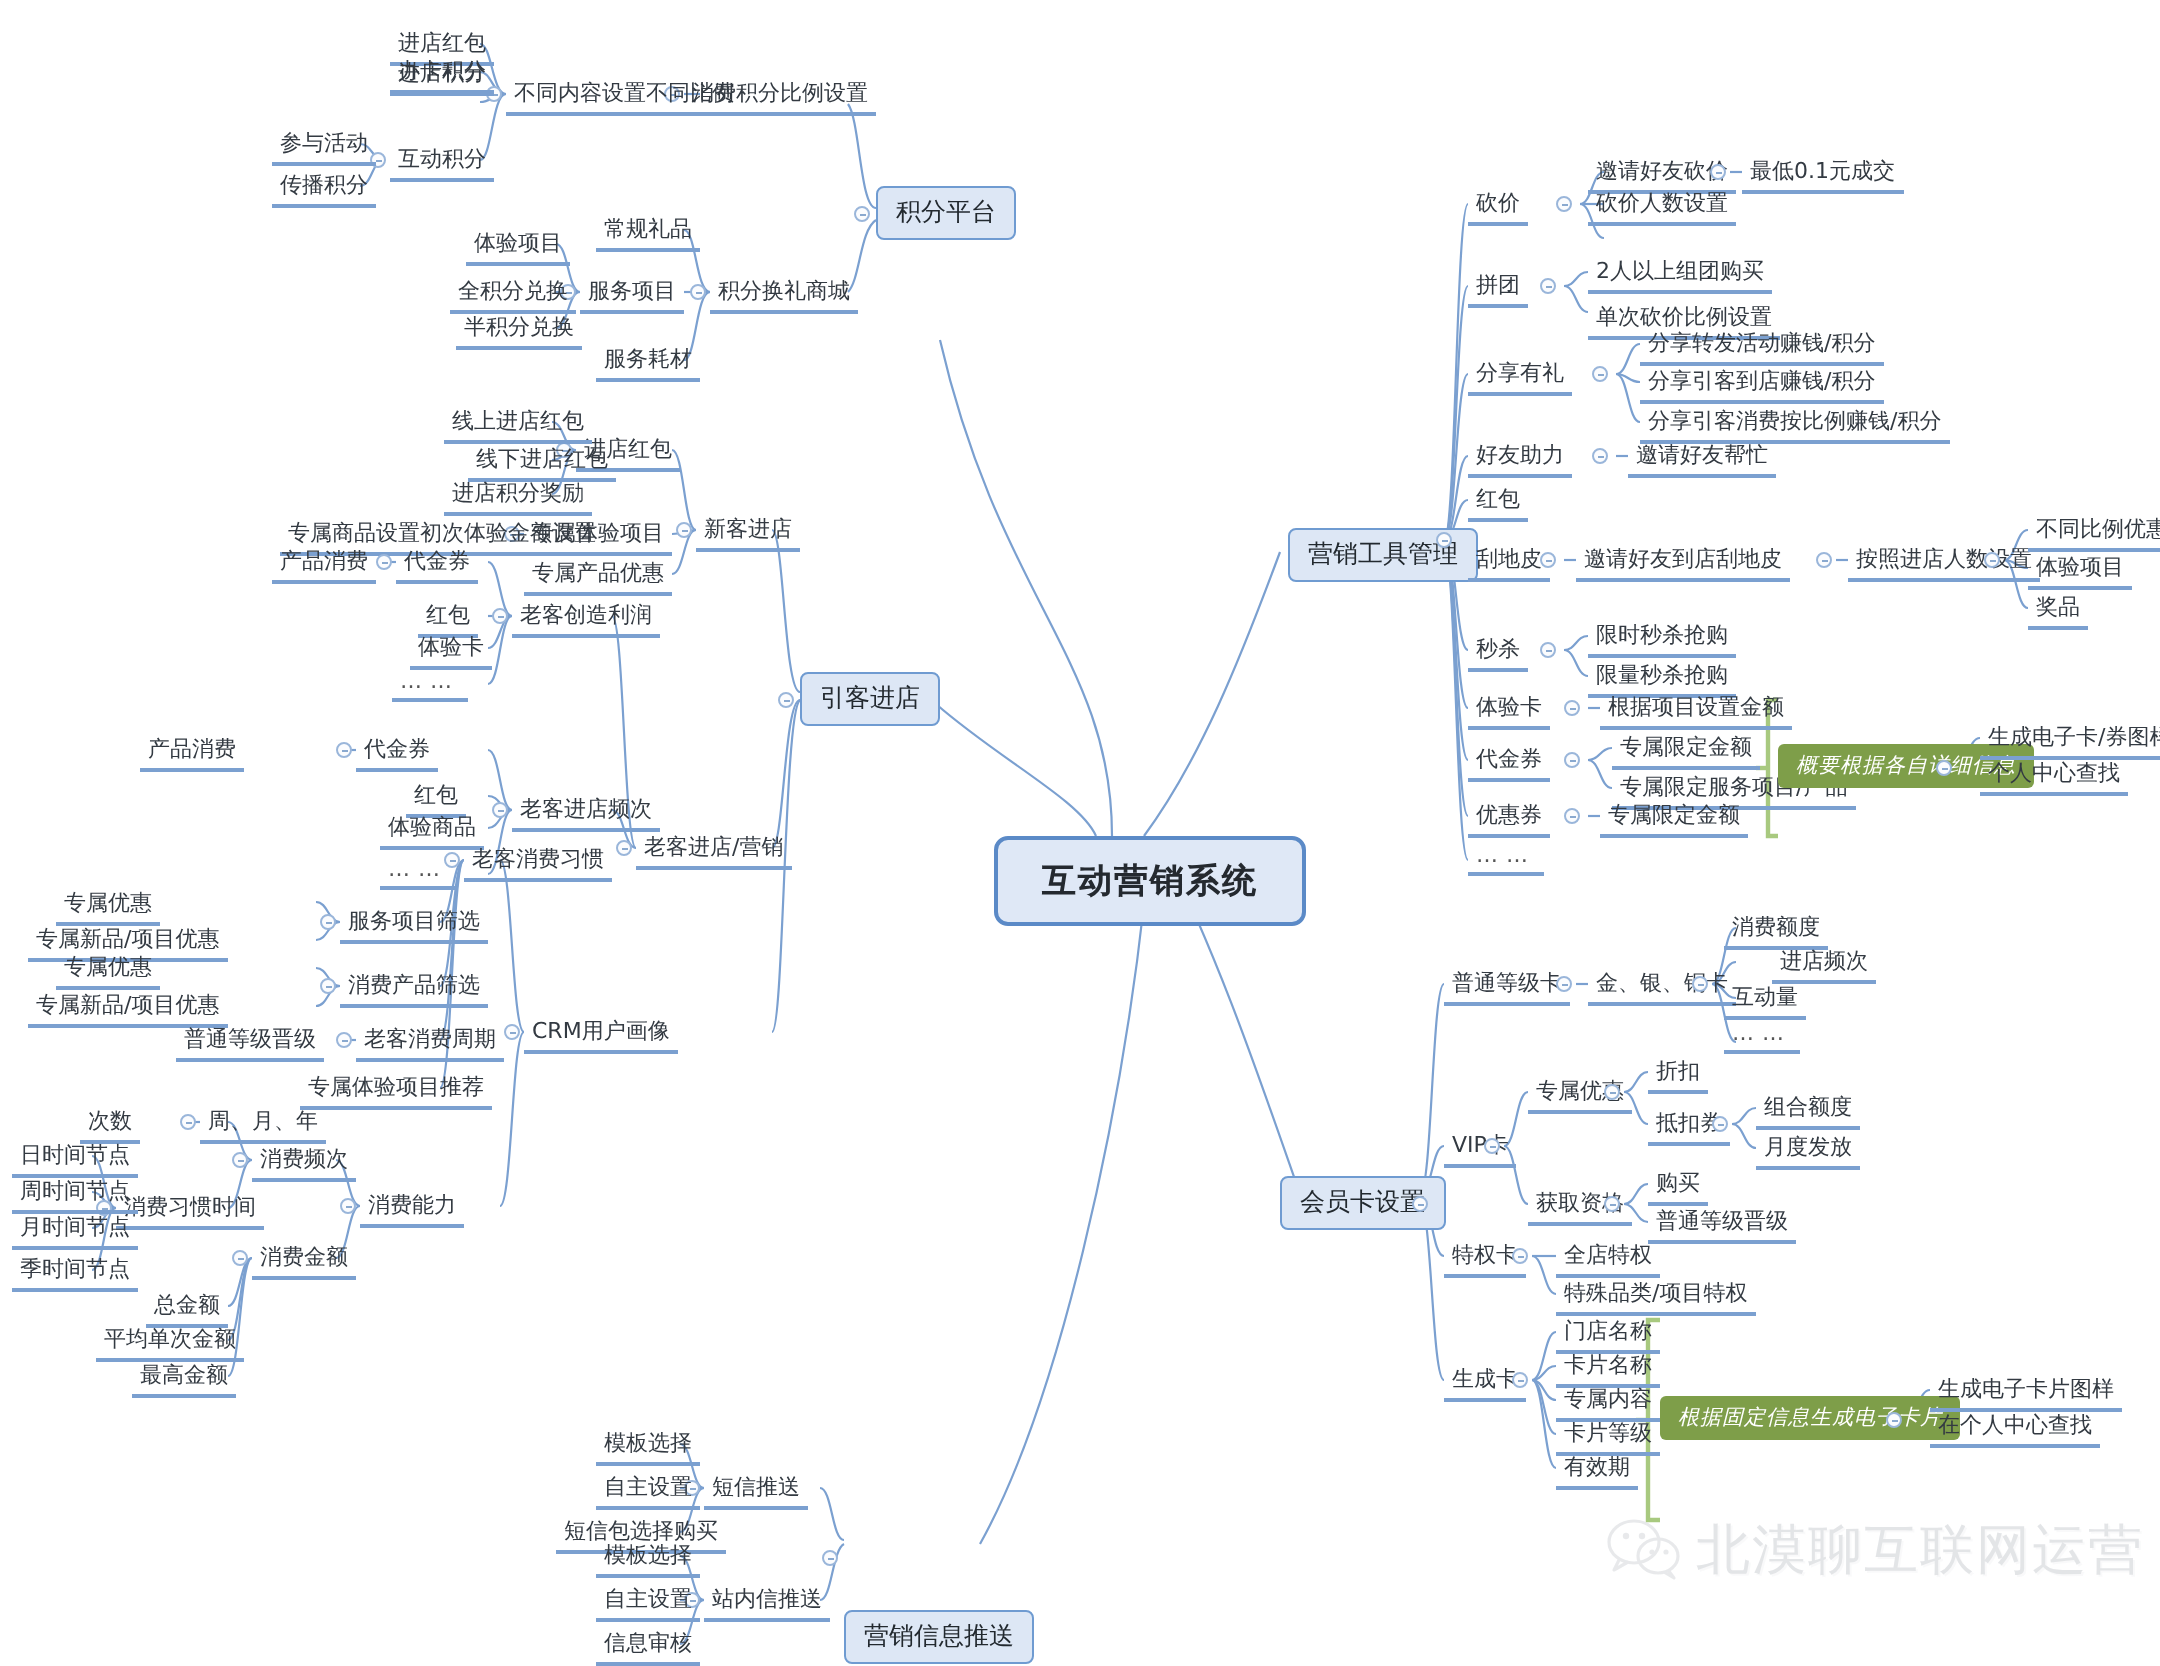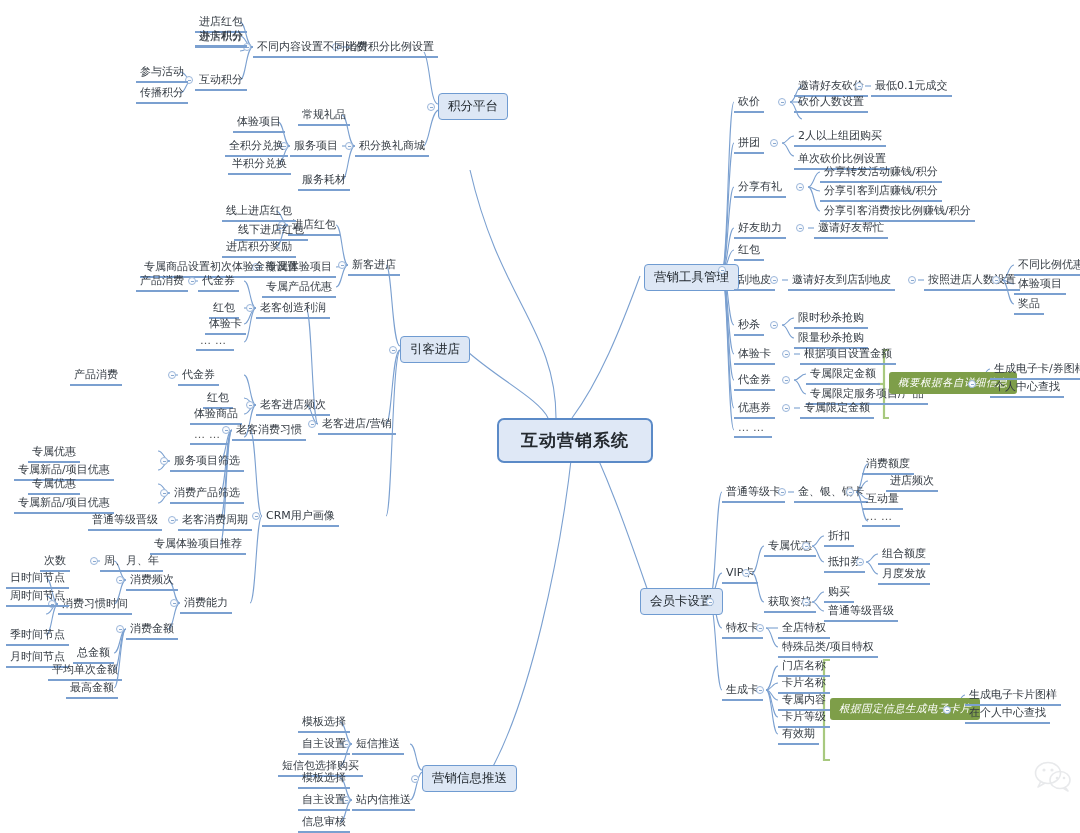--- a/index.html
+++ b/index.html
@@ -353,21 +353,21 @@
   <span class="toggle" style="left:170px;top:599px;"></span>
   <div class="node n-mid" style="left:126px;top:571px;">消费频次</div>
   <span class="toggle" style="left:116px;top:576px;"></span>
   <div class="node n-mid" style="left:100px;top:552px;">周、月、年</div>
   <span class="toggle" style="left:90px;top:557px;"></span>
   <div class="node n-leaf" style="left:40px;top:552px;">次数</div>
   <div class="node n-mid" style="left:58px;top:595px;">消费习惯时间</div>
   <span class="toggle" style="left:48px;top:600px;"></span>
   <div class="node n-leaf" style="left:6px;top:569px;">日时间节点</div>
   <div class="node n-leaf" style="left:6px;top:587px;">周时间节点</div>
-  <div class="node n-leaf" style="left:6px;top:605px;margin-top:43px;">月时间节点</div>
+  <div class="node n-leaf" style="left:6px;top:605px;">月时间节点</div>
   <div class="node n-leaf" style="left:6px;top:626px;">季时间节点</div>
   <div class="node n-mid" style="left:126px;top:620px;">消费金额</div>
   <span class="toggle" style="left:116px;top:625px;"></span>
   <div class="node n-leaf" style="left:73px;top:644px;">总金额</div>
   <div class="node n-leaf" style="left:48px;top:661px;">平均单次金额</div>
   <div class="node n-leaf" style="left:66px;top:679px;">最高金额</div>
 
   <div class="node n-topic" style="left:644px;top:264px;">营销工具管理</div>
   <span class="toggle" style="left:718px;top:266px;"></span>
 
@@ -467,21 +467,21 @@
   <div class="node n-leaf" style="left:778px;top:674px;">卡片名称</div>
   <div class="node n-leaf" style="left:778px;top:691px;">专属内容</div>
   <div class="node n-leaf" style="left:778px;top:708px;">卡片等级</div>
   <div class="node n-leaf" style="left:778px;top:725px;">有效期</div>
 
   <div class="node n-green" style="left:830px;top:698px;">根据固定信息生成电子卡片</div>
   <span class="toggle" style="left:943px;top:706px;"></span>
   <div class="node n-leaf" style="left:965px;top:686px;">生成电子卡片图样</div>
   <div class="node n-leaf" style="left:965px;top:704px;">在个人中心查找</div>
 
-  <div class="node n-topic" style="left:422px;top:765px;">营销信息推送</div>
+  <div class="node n-topic" style="left:422px;top:805px;">营销信息推送</div>
   <span class="toggle" style="left:411px;top:775px;"></span>
 
   <div class="node n-mid" style="left:352px;top:735px;">短信推送</div>
   <span class="toggle" style="left:342px;top:740px;"></span>
   <div class="node n-leaf" style="left:298px;top:713px;">模板选择</div>
   <div class="node n-leaf" style="left:298px;top:735px;">自主设置</div>
   <div class="node n-leaf" style="left:278px;top:757px;">短信包选择购买</div>
 
   <div class="node n-mid" style="left:352px;top:791px;">站内信推送</div>
   <span class="toggle" style="left:342px;top:796px;"></span>
@@ -493,15 +493,16 @@
     <svg width="38" height="32" viewBox="0 0 38 32">
       <ellipse cx="14" cy="12" rx="12.5" ry="10.5" fill="none" stroke="#d2d5d9" stroke-width="1.6"></ellipse>
       <path d="M 7 20 L 4 26 L 11 22" fill="none" stroke="#d2d5d9" stroke-width="1.6" stroke-linejoin="round"></path>
       <circle cx="10" cy="9" r="1.6" fill="#d2d5d9"></circle>
       <circle cx="18" cy="9" r="1.6" fill="#d2d5d9"></circle>
       <ellipse cx="26" cy="19" rx="10" ry="8.5" fill="none" stroke="#d2d5d9" stroke-width="1.6"></ellipse>
       <path d="M 31 26 L 34 30 L 29 27" fill="none" stroke="#d2d5d9" stroke-width="1.6" stroke-linejoin="round"></path>
       <circle cx="23" cy="17" r="1.3" fill="#d2d5d9"></circle>
       <circle cx="30" cy="17" r="1.3" fill="#d2d5d9"></circle>
     </svg>
+    <span class="wm-text">北漠聊互联网运营</span>
   </div>
 
 </div>
 
 </body></html>

